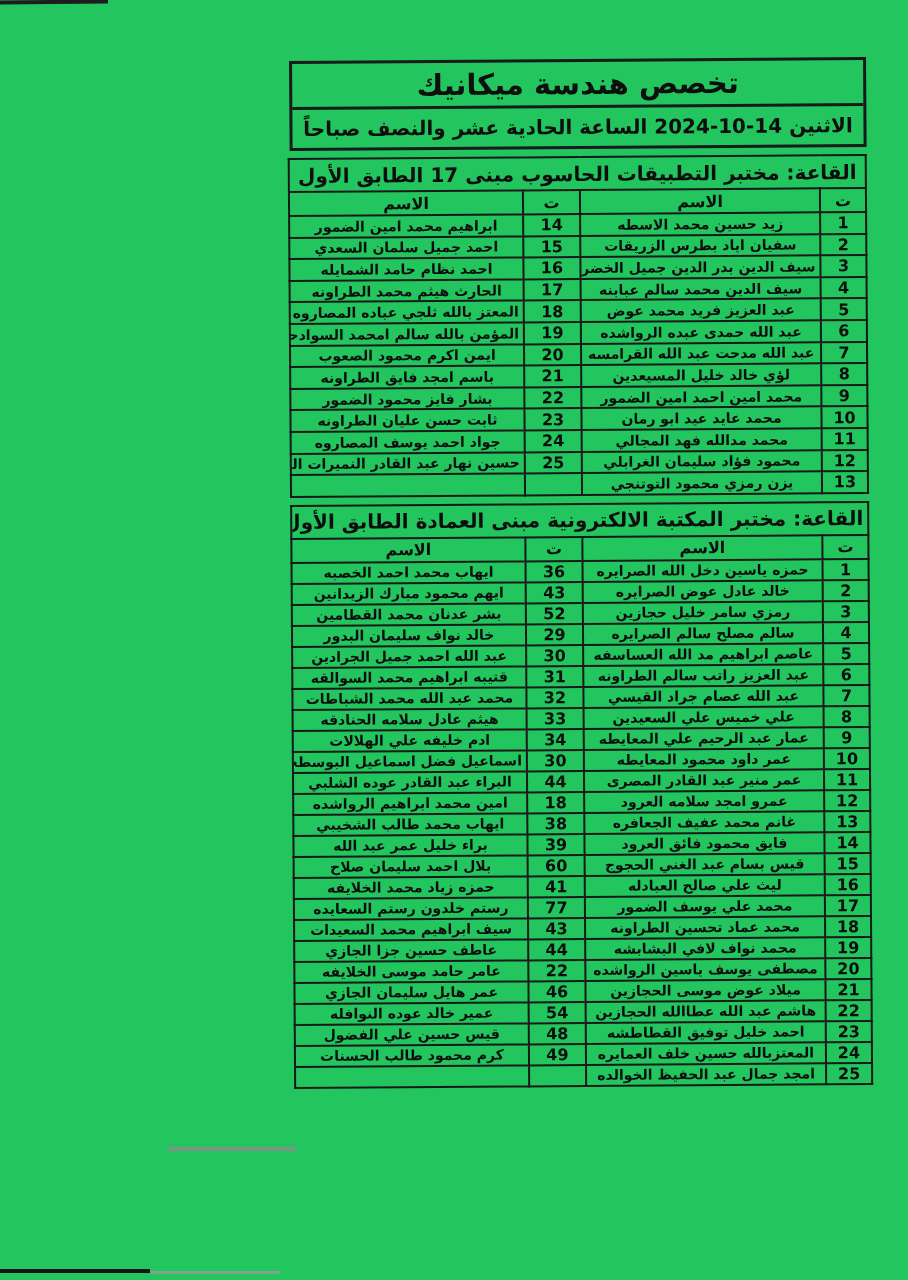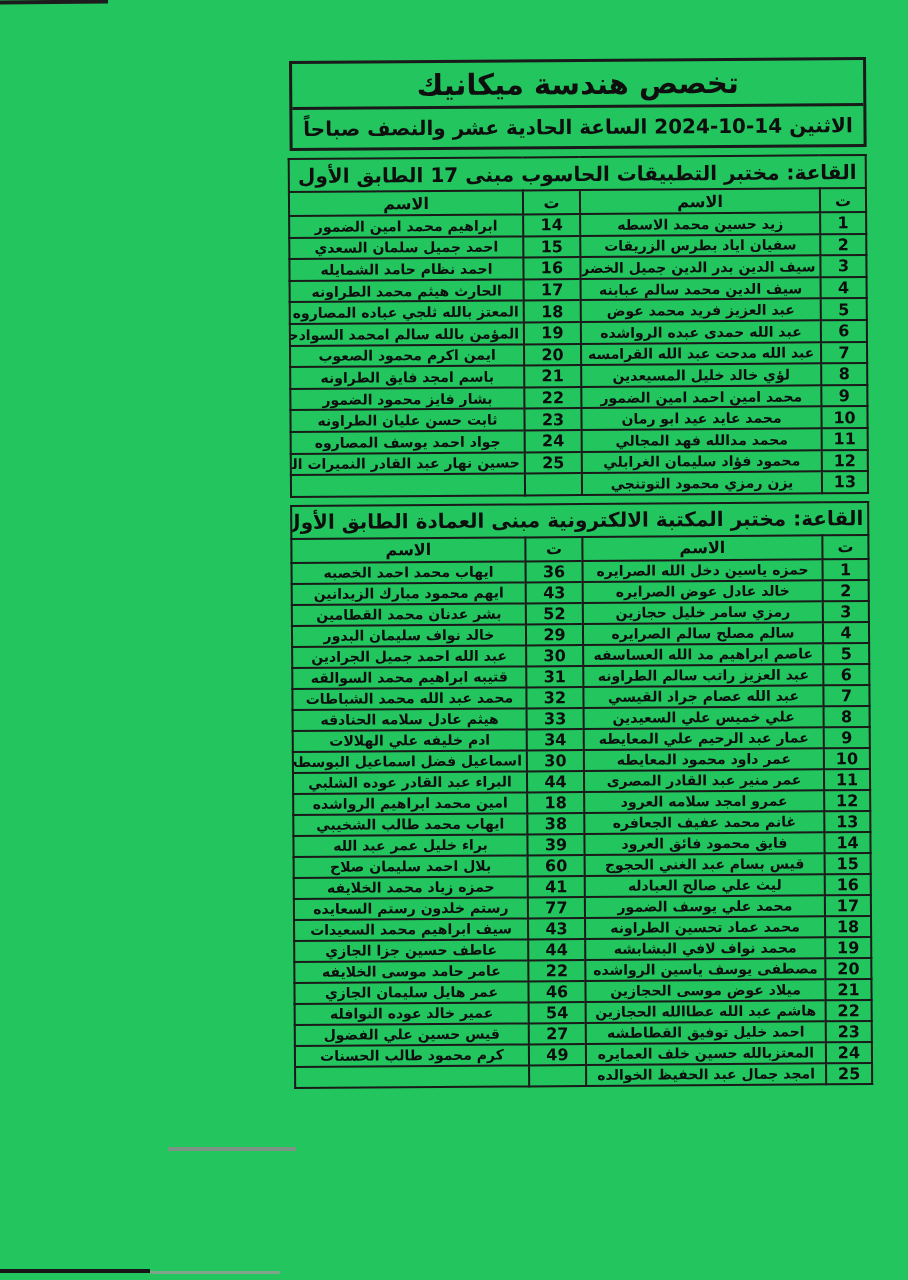--- a/index.html
+++ b/index.html
@@ -346,21 +346,21 @@
           </tr>
           <tr>
             <td class="num">22</td>
             <td class="name">هاشم عبد الله عطاالله الحجازين</td>
             <td class="num">54</td>
             <td class="name">عمير خالد عوده النوافله</td>
           </tr>
           <tr>
             <td class="num">23</td>
             <td class="name">احمد خليل توفيق القطاطشه</td>
-            <td class="num">27</td>
+            <td class="num">48</td>
             <td class="name">قيس حسين علي الفضول</td>
           </tr>
           <tr>
             <td class="num">24</td>
             <td class="name">المعتزبالله حسين خلف العمايره</td>
             <td class="num">49</td>
             <td class="name">كرم محمود طالب الحسنات</td>
           </tr>
           <tr>
             <td class="num">25</td>

